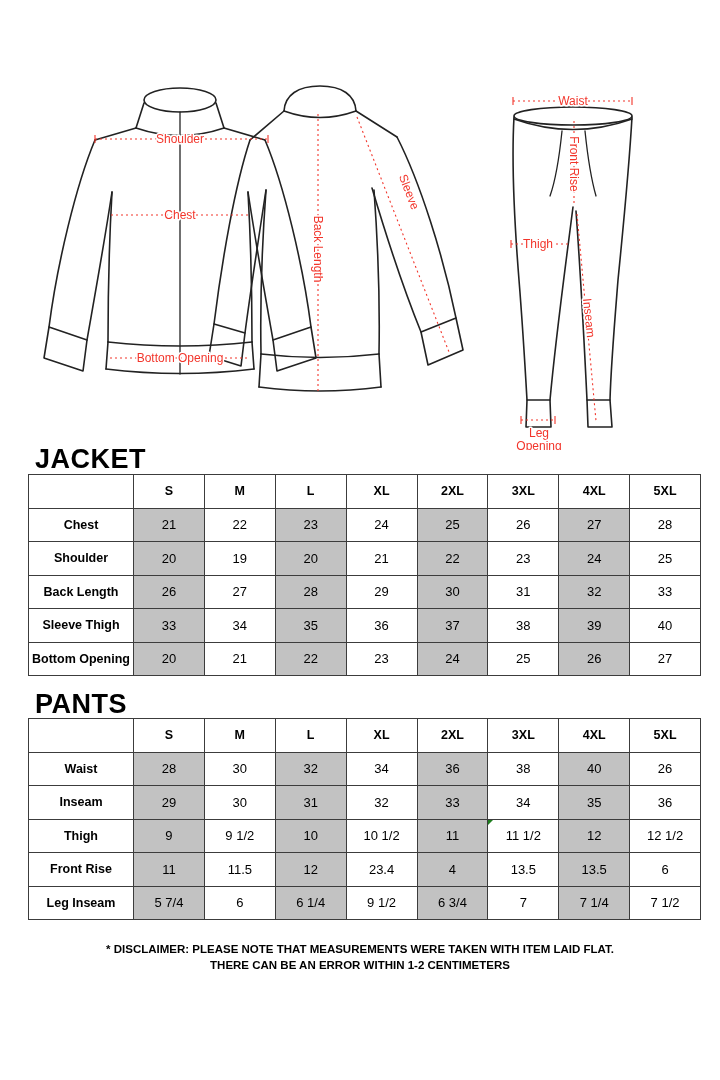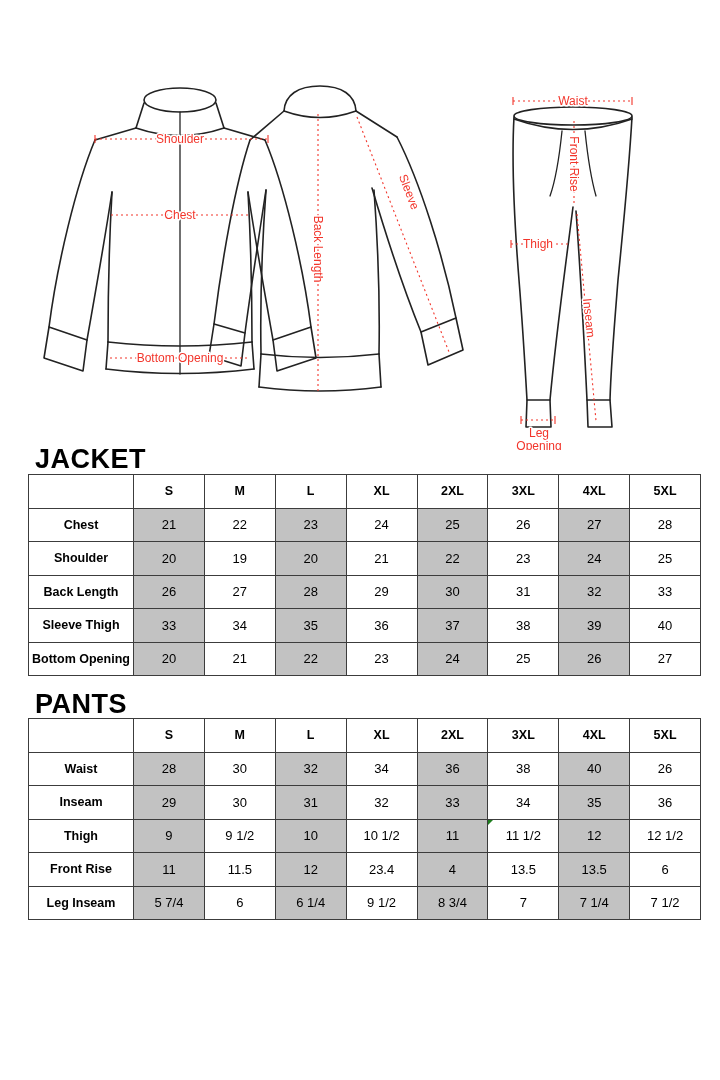--- a/index.html
+++ b/index.html
@@ -295,22 +295,26 @@
           <td>13.5</td>
           <td class="shaded">13.5</td>
           <td>6</td>
         </tr>
         <tr>
           <th class="label-col">Leg Inseam</th>
           <td class="shaded">5 7/4</td>
           <td>6</td>
           <td class="shaded">6 1/4</td>
           <td>9 1/2</td>
-          <td class="shaded">8 3/4</td>
+          <td class="shaded">6 3/4</td>
           <td>7</td>
           <td class="shaded">7 1/4</td>
           <td>7 1/2</td>
         </tr>
       </tbody>
     </table>
 
+  <div id="disclaimer">
+    <div>* DISCLAIMER: PLEASE NOTE THAT MEASUREMENTS WERE TAKEN WITH ITEM LAID FLAT.</div>
+    <div>THERE CAN BE AN ERROR WITHIN 1-2 CENTIMETERS</div>
+  </div>
 
 </div>
 
 </body></html>

